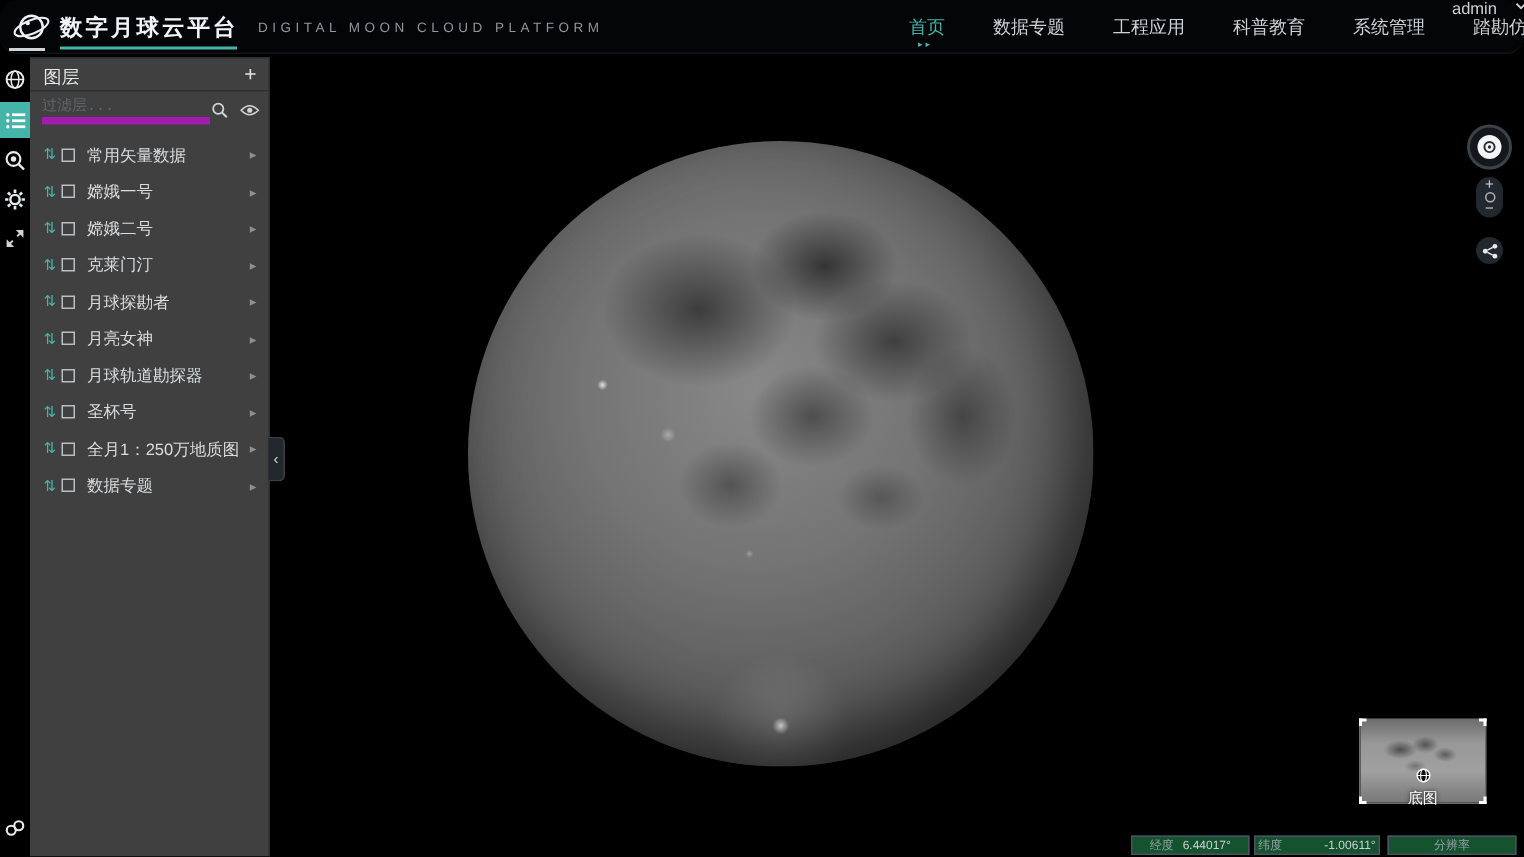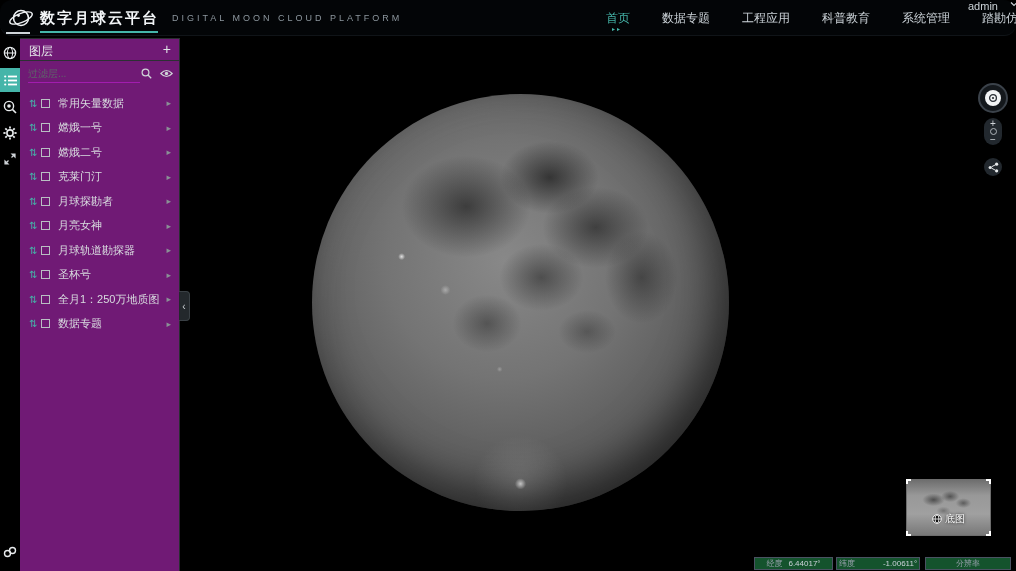--- a/index.html
+++ b/index.html
@@ -25,29 +25,29 @@
   .chev-down { width:8px; height:8px; }
 
   
   .rail { position:absolute; left:0; top:36px; width:20px; height:535px; background:#000; z-index:40; }
   .rail-btn { width:20px; height:22px; display:flex; align-items:center; justify-content:center; cursor:pointer; }
   .rail-btn.active { background:#45b5a9; height:24px; }
   .rail-btn svg { display:block; }
   .rail-bottom { position:absolute; left:0; bottom:8px; }
 
   
-  .panel { position:absolute; left:20px; top:38px; width:160px; height:533px; background:#701a75;
+  .panel { position:absolute; left:20px; top:38px; width:160px; height:533px; background:#404040;
            border:1px solid #2a2e31; border-left:none; border-bottom:none; z-index:30; }
   .panel-header { position:relative; height:22px; border-bottom:1px solid #2c3033; }
   .panel-title { position:absolute; left:9px; top:4px; color:#e3e7e9; font-size:12px; }
   .panel-add { position:absolute; right:8px; top:2px; color:#dfe3e6; font-size:14px; cursor:pointer; }
   .filter-row { position:relative; height:26px; }
   .filter-input { position:absolute; left:8px; top:4px; width:112px; height:18px; background:transparent;
-                  border:none; border-bottom:1px solid #a21caf; color:#cfd4d8; font-size:10px; outline:none;
-                  font-family:Liberation Sans, sans-serif; }
+                  border:none; border-bottom:5px solid #a21caf; color:#cfd4d8; font-size:10px; outline:none;
+                  font-family:Liberation Mono, monospace; }
   .filter-input::placeholder { color:#5d6569; }
   .filter-icons { position:absolute; right:6px; top:7px; display:flex; gap:8px; }
   .tree { position:absolute; left:0; top:52px; width:158px; }
   .tree-row { position:relative; height:24.5px; display:flex; align-items:center; cursor:pointer; }
   .drag-handle { color:#45b5a9; font-size:10px; margin-left:9px; width:10px; }
   .checkbox { width:9px; height:9px; border:1px solid #b9bfc3; background:transparent; margin-left:2px; }
   .tree-label { color:#d9dde0; font-size:11px; margin-left:8px; white-space:nowrap; overflow:hidden; }
   .tree-arrow { position:absolute; right:7px; color:#8a9196; font-size:9px; }
   .collapse-tab { position:absolute; left:179px; top:291px; width:11px; height:30px; background:#23282c;
                   border:1px solid #3a4045; border-left:none; border-radius:0 4px 4px 0; color:#cdd2d6;
@@ -95,21 +95,21 @@
       radial-gradient(ellipse 11px 7px at 68% 42%, rgba(15,15,15,.45), rgba(15,15,15,0) 70%),
       radial-gradient(ellipse 10px 6px at 44% 56%, rgba(15,15,15,.30), rgba(15,15,15,0) 70%),
       linear-gradient(to bottom, #6e6e6e, #989898 28%, #a0a0a0 62%, #787878);
   }
   .mm-corner { position:absolute; width:5px; height:5px; }
   .mm-tl { left:-1px; top:-1px; border-left:2px solid #fff; border-top:2px solid #fff; }
   .mm-tr { right:-1px; top:-1px; border-right:2px solid #fff; border-top:2px solid #fff; }
   .mm-bl { left:-1px; bottom:-1px; border-left:2px solid #fff; border-bottom:2px solid #fff; }
   .mm-br { right:-1px; bottom:-1px; border-right:2px solid #fff; border-bottom:2px solid #fff; }
   .mm-label { position:absolute; left:0; right:0; top:32px; display:flex; align-items:center; justify-content:center;
-              gap:3px; color:#fff; font-size:10px; text-shadow:0 0 3px #000; }
+              gap:3px; color:#fff; font-size:10px; text-shadow:0 0 3px #000;flex-direction:column; }
 
   
   .status-box { position:absolute; top:557px; height:13px; background:#14532d; border:1px solid #4a5262;
                 display:flex; align-items:center; justify-content:center; gap:6px; font-size:8px; z-index:40; }
   .sb-lon { left:754px; width:79px; }
   .sb-lat { left:836px; width:84px;gap:28px; }
   .sb-res { left:925px; width:86px; }
   .sb-label { color:#98a1ac; }
   .sb-value { color:#ccd2da; }
 </style>

